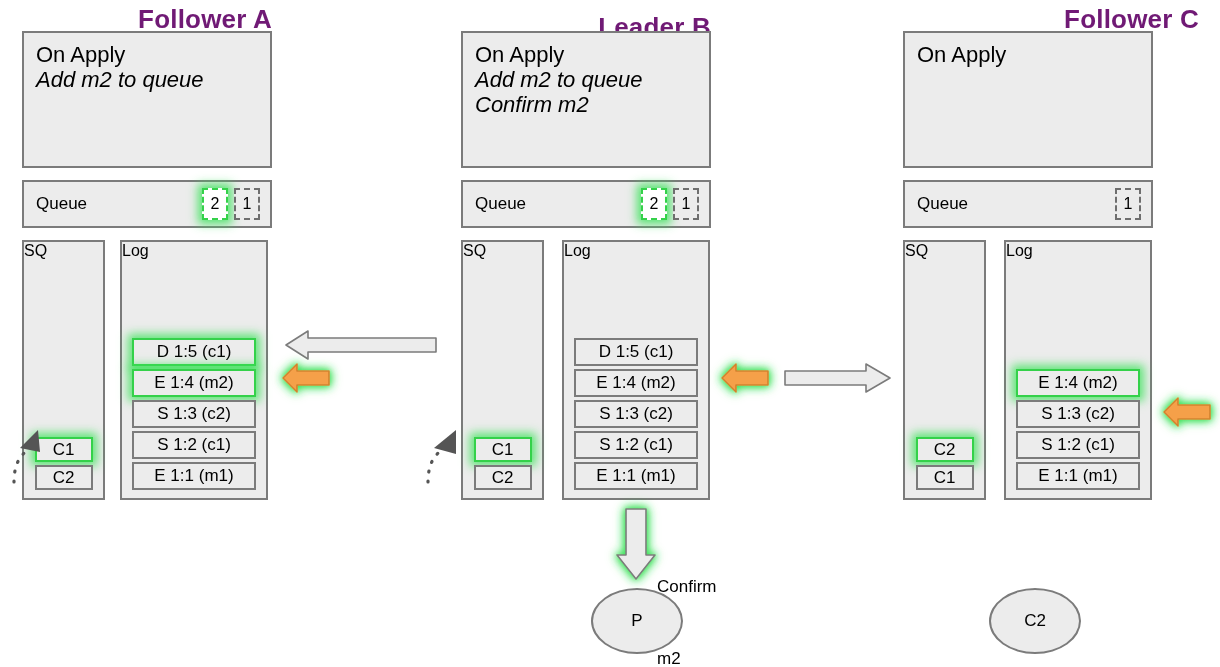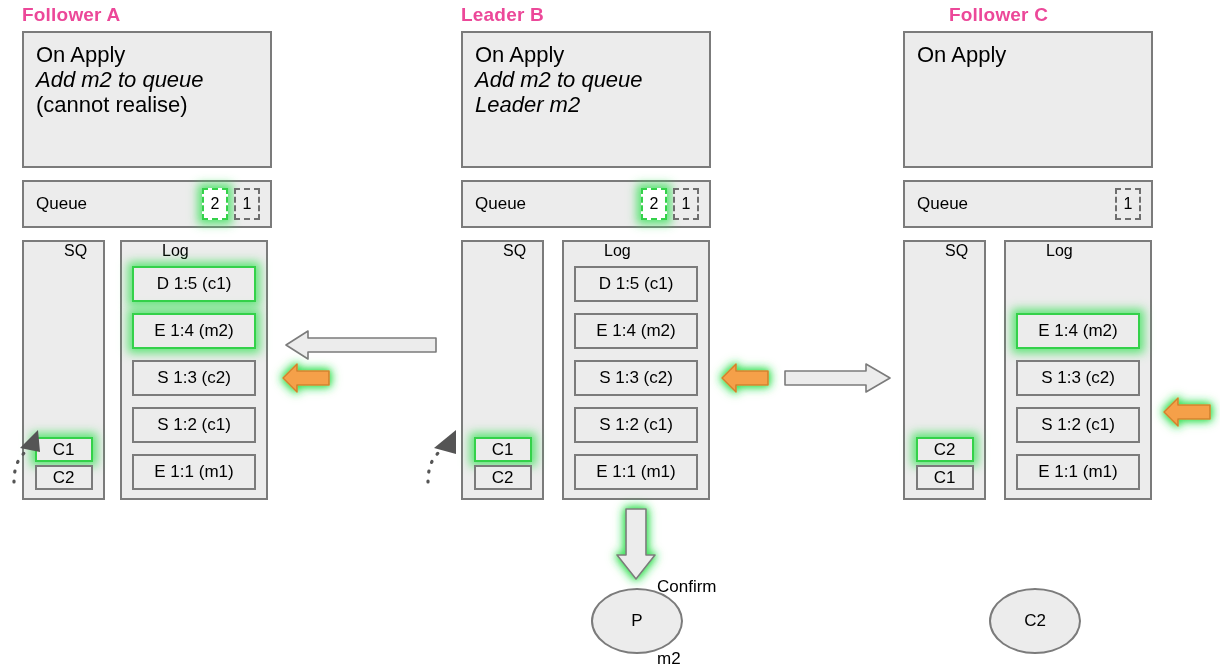--- a/index.html
+++ b/index.html
@@ -12,33 +12,32 @@
     height: 667px;
     position: relative;
     font-family: "Liberation Sans", sans-serif;
     color: #000000;
     overflow: hidden;
   }
   .abs { position: absolute; }
 
   
   .col-title {
-    font-size: 19px;
+    font-size: 26px;
     font-weight: bold;
-    text-align: left;
-    color: #ec4899;
+    text-align: right;
+    color: #701a75;
     letter-spacing: .2px;
   }
 
   
   .panel {
     background: #ececec;
     border: 2px solid #7b7b7b;
     box-sizing: border-box;
-    padding-left: 40px;
   }
 
   
   .apply-box {
     padding: 9px 0 0 12px;
     box-sizing: border-box;
   }
   .apply-line {
     font-size: 22px;
     line-height: 25px;
@@ -95,22 +94,21 @@
     border: 2px solid #7b7b7b;
     box-sizing: border-box;
     font-size: 17px;
     display: flex;
     align-items: center;
     justify-content: center;
     color: #000;
   }
   .cell.log {
     width: 124px;
-    height: 36px;
-    margin-top: 8px;
+    height: 28px;
   }
   .cell.sq {
     width: 58px;
     height: 25px;
   }
   .cell.glow {
     border-color: #34d14a;
     box-shadow: 0 0 9px 4px rgba(60,226,90,.80);
     background: #ececec;
   }
@@ -139,21 +137,20 @@
   svg { display: block; overflow: visible; }
 </style>
 </head>
 <body>
 
 <div class="abs col-title" style="left:22px; top:4px; width:250px;">Follower A</div>
 
 <div class="abs panel apply-box" style="left:22px; top:31px; width:250px; height:137px;">
   <div class="apply-line">On Apply</div>
   <div class="apply-line ital">Add m2 to queue</div>
-  <div class="apply-line">(cannot realise)</div>
 </div>
 
 <div class="abs panel queue-box" style="left:22px; top:180px; width:250px; height:48px;">
   <span class="queue-label">Queue</span>
   <span class="queue-slots">
     <span class="qslot glow">2</span>
     <span class="qslot">1</span>
   </span>
 </div>
 
@@ -174,26 +171,26 @@
     <div class="cell log">S 1:2 (c1)</div>
     <div class="cell log">E 1:1 (m1)</div>
   </div>
 </div>
 
 <svg class="abs" style="left:0px; top:408px;" width="50" height="80">
   <path d="M14 74 C 14 60, 18 46, 32 40" fill="none" stroke="#555555" stroke-width="3.2" stroke-linecap="round" stroke-dasharray="1 9"></path>
   <path d="M38 22 L 40 44 L 20 40 Z" fill="#555555"></path>
 </svg>
 
-<div class="abs col-title" style="left:461px; top:4px; width:250px;">Leader B</div>
+<div class="abs col-title" style="left:461px; top:12px; width:250px;text-decoration:underline;">Leader B</div>
 
 <div class="abs panel apply-box" style="left:461px; top:31px; width:250px; height:137px;">
   <div class="apply-line">On Apply</div>
   <div class="apply-line ital">Add m2 to queue</div>
-  <div class="apply-line ital">Leader m2</div>
+  <div class="apply-line ital">Confirm m2</div>
 </div>
 
 <div class="abs panel queue-box" style="left:461px; top:180px; width:250px; height:48px;">
   <span class="queue-label">Queue</span>
   <span class="queue-slots">
     <span class="qslot glow">2</span>
     <span class="qslot">1</span>
   </span>
 </div>
 

